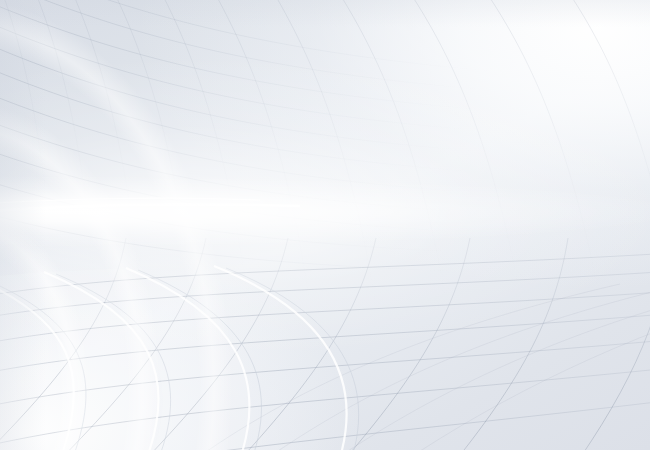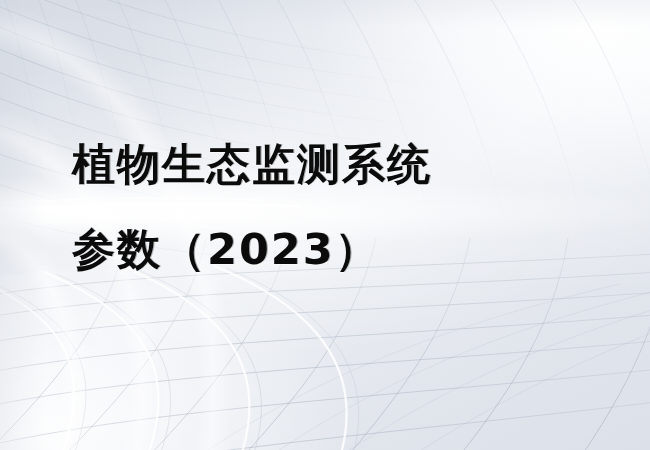--- a/index.html
+++ b/index.html
@@ -228,18 +228,14 @@
         <path d="M -40 205 C 60 199, 150 196, 260 200" stroke-width="1.2"></path>
       </g>
     </g>
   </svg>
 
   <div class="bg-layer bg-ribbons"></div>
   <div class="bg-layer bg-glow"></div>
   <div class="bg-layer bg-highlight"></div>
   <div class="bg-layer bg-vignette"></div>
 
-  <div class="title-block">
-    <div class="title-line">植物生态监测系统</div>
-    <div class="title-line">参数（2023）</div>
-  </div>
 
 </div>
 
 </body></html>

